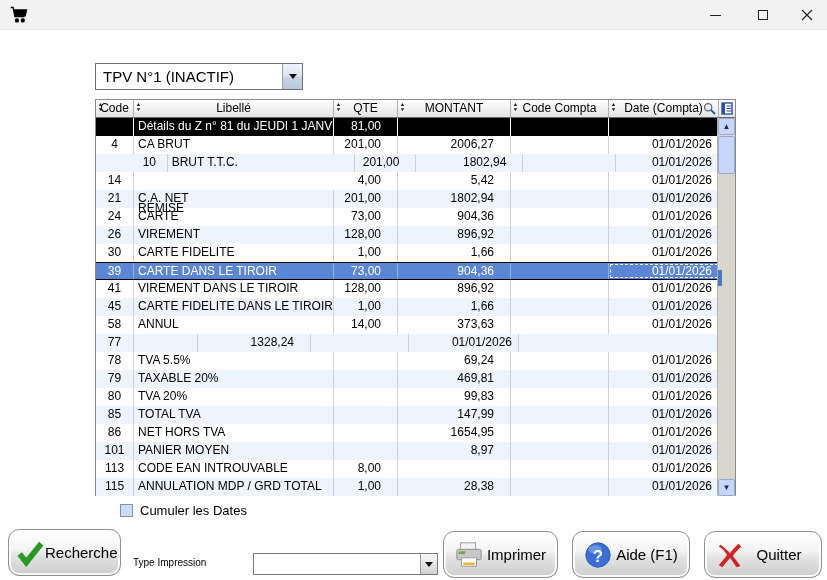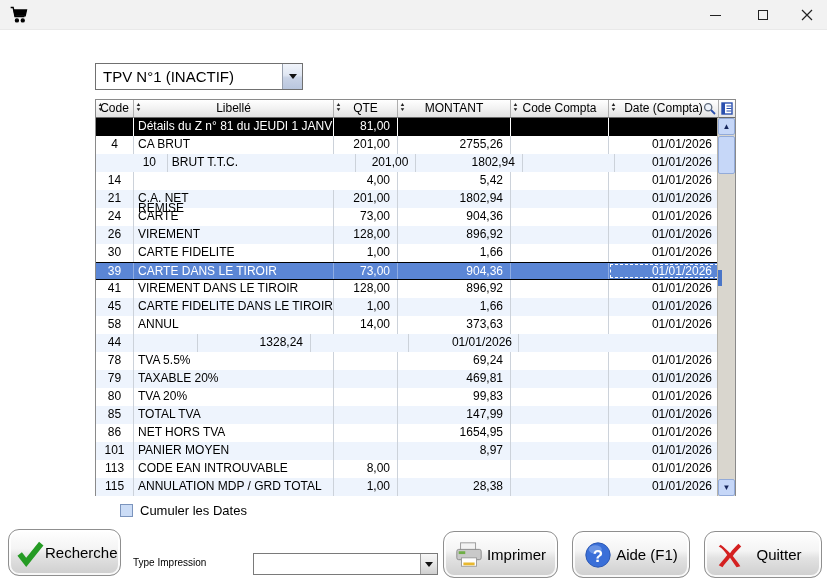--- a/index.html
+++ b/index.html
@@ -69,21 +69,21 @@
   .cell {
     height:100%; line-height:17px; overflow:hidden; white-space:nowrap;
     border-right:1px solid #ccd2da;
   }
   .row.detail .cell { border-right:1px solid #fff; }
   .row.selected .cell { border-right:1px solid #8fadе3; }
   .row.selected .cell { border-right:1px solid #8fade3; }
   .row.selected .cell.focus { outline:1px dashed #fff; outline-offset:-2px; }
   .al-c { text-align:center; }
   .al-l { text-align:left; padding-left:4px; }
-  .al-r { text-align:right; padding-right:7px; }
+  .al-r { text-align:right; padding-right:16px; }
   .al-rd { text-align:right; padding-right:6px; }
 
   
   .vscroll {
     position:absolute; right:0; top:18px; width:18px; height:378px;
     background:#d9d6ce; border-left:1px solid #b5b2aa;
   }
   .sb-btn {
     position:absolute; left:0; width:17px; height:17px;
     background:#c6d7f8; border:1px solid #93abd9; border-radius:2px;
@@ -185,21 +185,21 @@
         <div class="cell al-l" style="width: 200px;">Détails du Z n° 81 du JEUDI 1 JANVIER</div>
         <div class="cell al-r" style="width: 64px;">81,00</div>
         <div class="cell al-r" style="width: 113px;"></div>
         <div class="cell al-l" style="width: 98px;"></div>
         <div class="cell al-rd" style="width: 110px;"></div>
       </div>
       <div class="row">
         <div class="cell al-c" style="width: 38px;">4</div>
         <div class="cell al-l" style="width: 200px;">CA BRUT</div>
         <div class="cell al-r" style="width: 64px;">201,00</div>
-        <div class="cell al-r" style="width: 113px;">2755,26</div>
+        <div class="cell al-r" style="width: 113px;">2006,27</div>
         <div class="cell al-l" style="width: 98px;"></div>
         <div class="cell al-rd" style="width: 110px;">01/01/2026</div>
       </div>
       <div class="row tint">
         <div class="cell al-c" style="width: 38px; margin-left: 36px;">10</div>
         <div class="cell al-l" style="width: 200px;">BRUT T.T.C.</div>
         <div class="cell al-r" style="width: 64px;">201,00</div>
         <div class="cell al-r" style="width: 113px;">1802,94</div>
         <div class="cell al-l" style="width: 98px;"></div>
         <div class="cell al-rd" style="width: 110px;">01/01/2026</div>
@@ -270,21 +270,21 @@
       </div>
       <div class="row">
         <div class="cell al-c" style="width: 38px;">58</div>
         <div class="cell al-l" style="width: 200px;">ANNUL</div>
         <div class="cell al-r" style="width: 64px;">14,00</div>
         <div class="cell al-r" style="width: 113px;">373,63</div>
         <div class="cell al-l" style="width: 98px;"></div>
         <div class="cell al-rd" style="width: 110px;">01/01/2026</div>
       </div>
       <div class="row tint">
-        <div class="cell al-c" style="width: 38px;">44</div>
+        <div class="cell al-c" style="width: 38px;">77</div>
         <div class="cell al-r" style="width: 64px;"></div>
         <div class="cell al-r" style="width: 113px;">1328,24</div>
         <div class="cell al-l" style="width: 98px;"></div>
         <div class="cell al-rd" style="width: 110px;">01/01/2026</div>
       </div>
       <div class="row">
         <div class="cell al-c" style="width: 38px;">78</div>
         <div class="cell al-l" style="width: 200px;">TVA 5.5%</div>
         <div class="cell al-r" style="width: 64px;"></div>
         <div class="cell al-r" style="width: 113px;">69,24</div>

